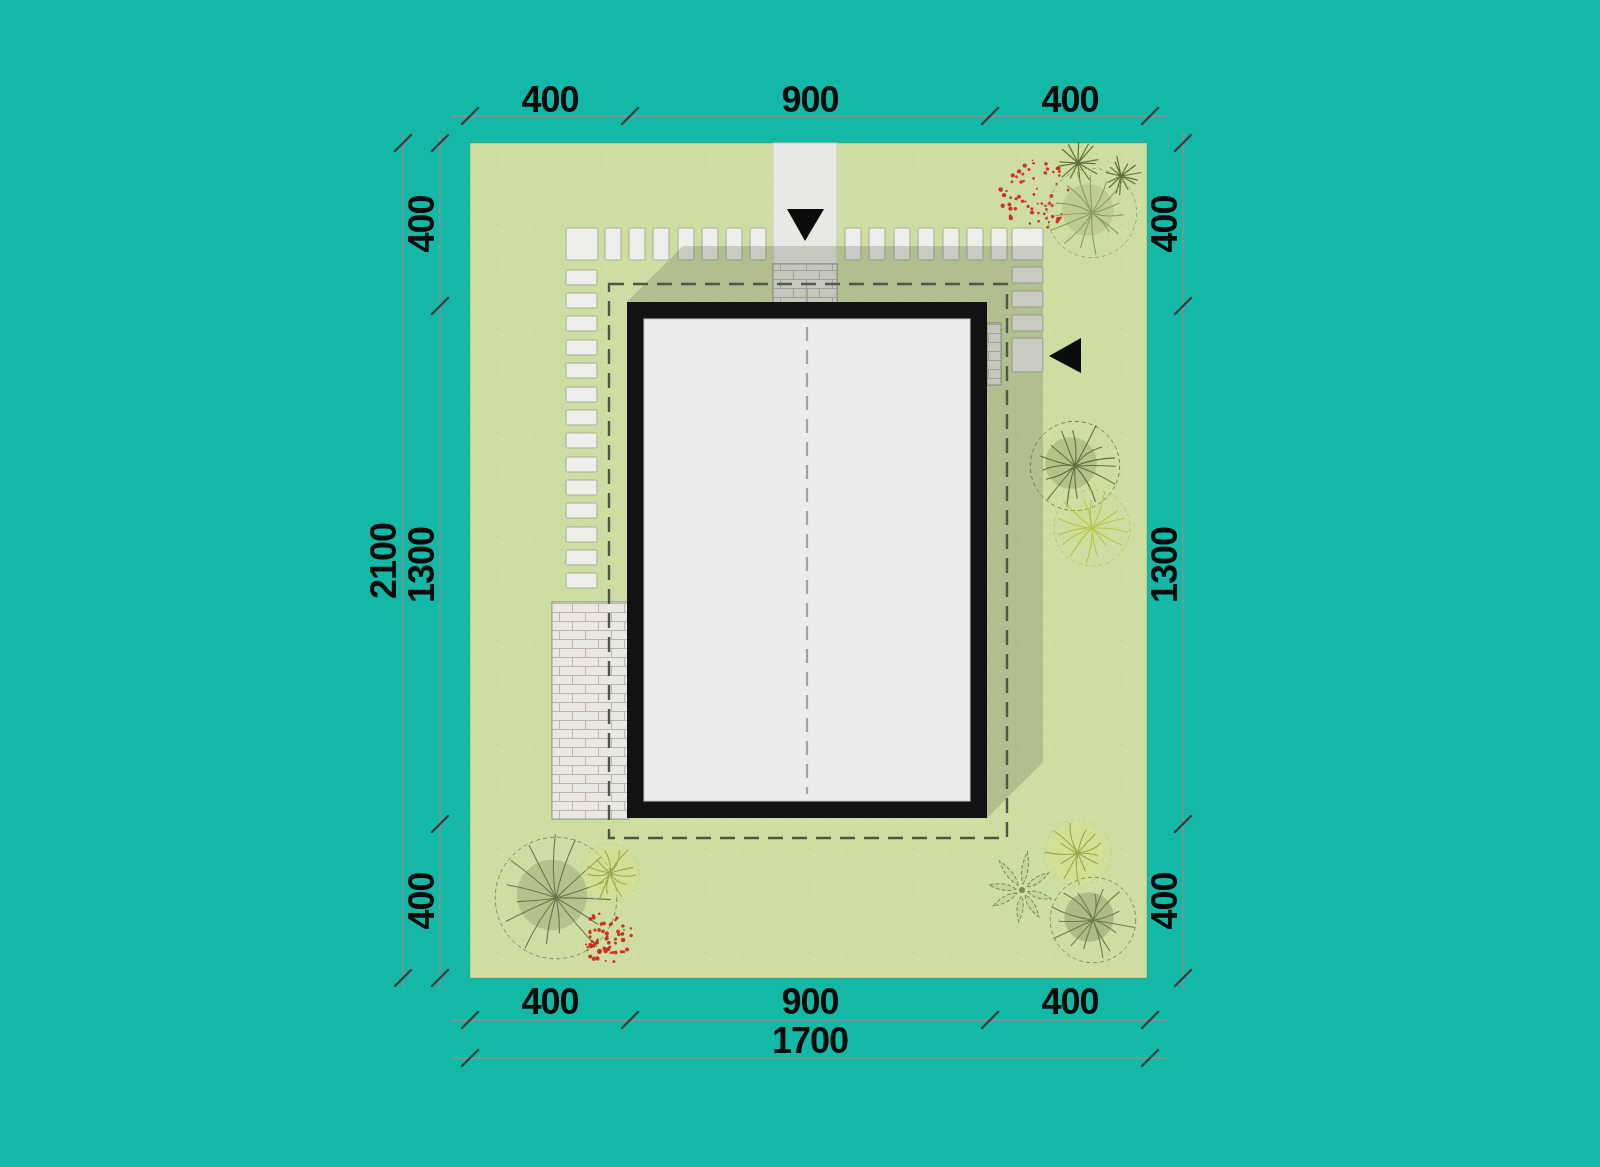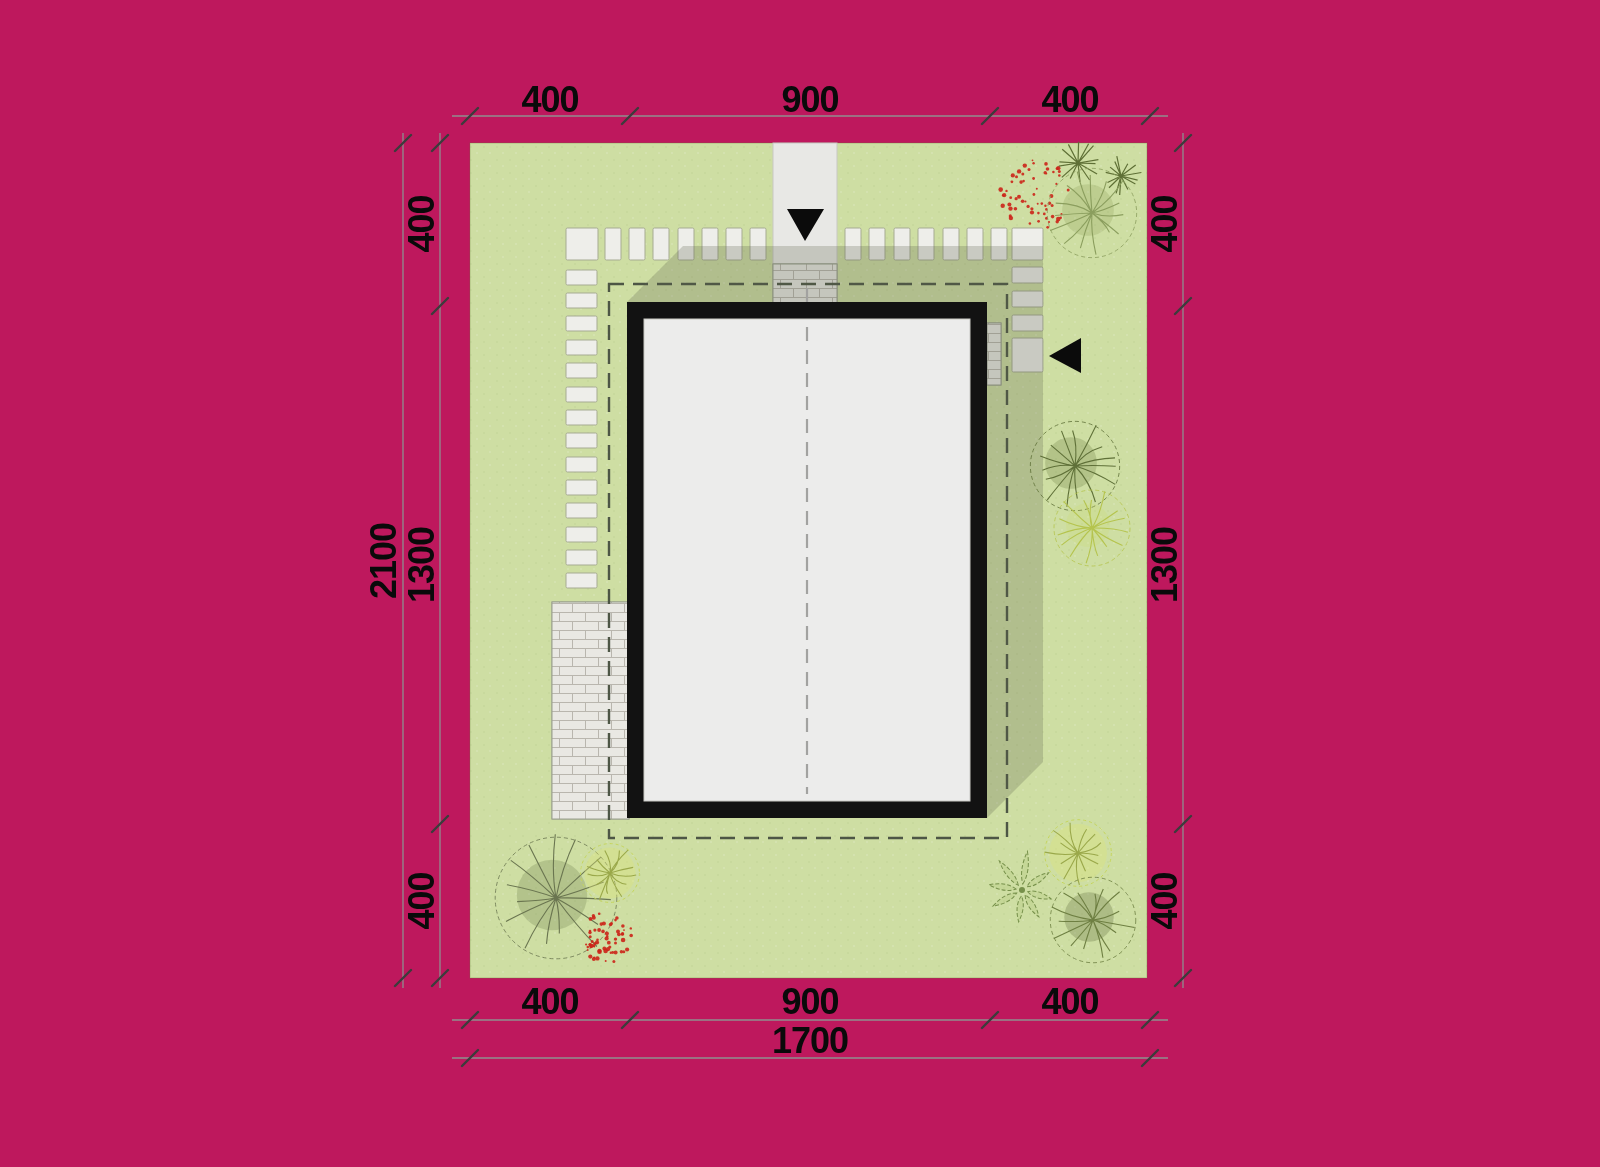--- a/index.html
+++ b/index.html
@@ -1,16 +1,16 @@
 <!DOCTYPE html>
 <html style="--grass: #cedea3; --paving: #e8e8e5; --stone: #eeeeea; --shadow: rgba(90,96,74,0.25); --setback_dash: #4d5645; --building_outline: #121212; --roof: #ececeb; --dim_line: #8f8f8f; --dim_text: #0a0a0a; --berry_red: #cc2418;"><head>
 <meta charset="utf-8">
 <style>
   html,body{margin:0;padding:0;background:#ffffff;}
-  .stage{position:relative;width:1600px;height:1167px;background:#be185d;overflow:hidden;
+  .stage{position:relative;width:1600px;height:1167px;background:#14b8a6;overflow:hidden;
          font-family:"Liberation Sans",sans-serif;}
   svg{position:absolute;left:0;top:0;}
   .plot{fill:var(--grass,#cedea3);stroke:rgba(100,125,55,.35);stroke-width:1;}
   .paving{fill:var(--paving,#e8e8e5);stroke:#c8c8c3;stroke-width:1;}
   .stone{fill:var(--stone,#eeeeea);stroke:#a6ab92;stroke-width:1;}
   .brickfill{fill:#e9e8e3;stroke:#9aa08e;stroke-width:1;}
   .shadow{fill:var(--shadow,rgba(90,96,74,0.25));}
   .setback{fill:none;stroke:var(--setback_dash,#4d5645);stroke-width:2.4;stroke-dasharray:15 9;}
   .bldg-out{fill:var(--building_outline,#121212);}
   .bldg-roof{fill:var(--roof,#ececeb);stroke:#c9c9c4;stroke-width:1;}

